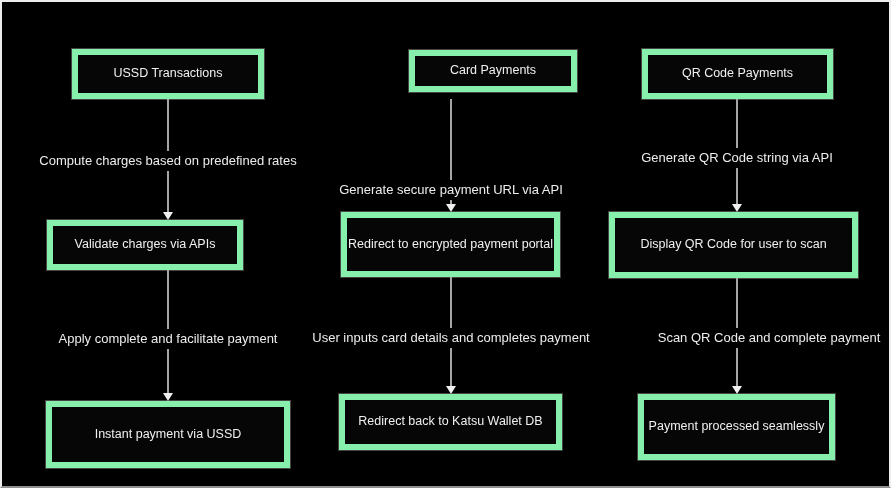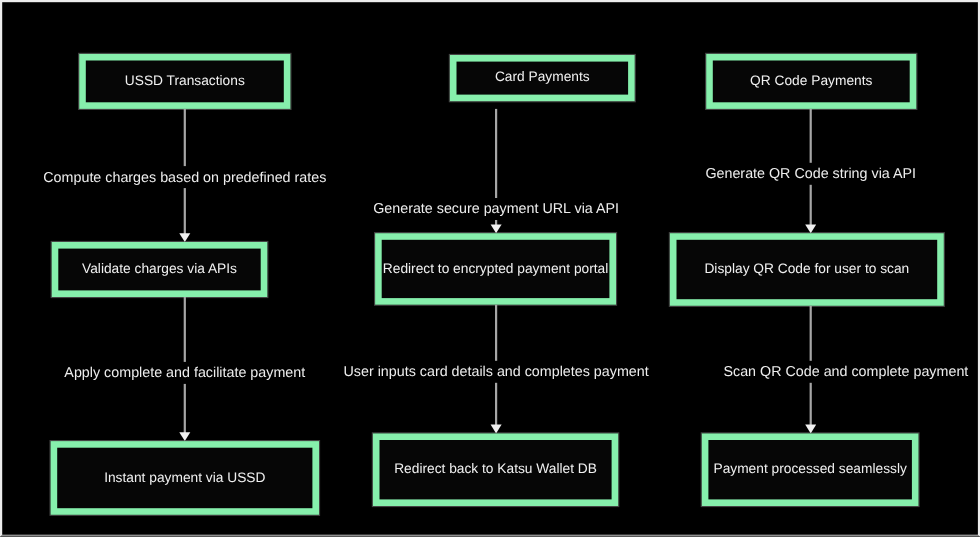--- a/index.html
+++ b/index.html
@@ -93,21 +93,21 @@
   <div class="elabel" style="left:449px; top:146px;margin-top:32px;">Generate secure payment URL via API</div>
 
   <div class="node" style="left:339px; top:210px; width:219px; height:65px;">
     <span>Redirect to encrypted payment portal</span>
   </div>
 
   <div class="vline" style="left:448px; top:275px; height:110px;"></div>
   <div class="ahead" style="left:444px; top:384px;"></div>
   <div class="elabel" style="left:449px; top:326px;">User inputs card details and completes payment</div>
 
-  <div class="node" style="left:337px; top:392px; width:223px; height:66px;">
+  <div class="node" style="left:337px; top:392px; width:223px; height:56px;">
     <span>Redirect back to Katsu Wallet DB</span>
   </div>
 
   <div class="node" style="left:640px; top:47px; width:191px; height:50px;">
     <span>QR Code Payments</span>
   </div>
 
   <div class="vline" style="left:734px; top:97px; height:106px;"></div>
   <div class="ahead" style="left:730px; top:202px;"></div>
   <div class="elabel" style="left:735px; top:146px;">Generate QR Code string via API</div>

